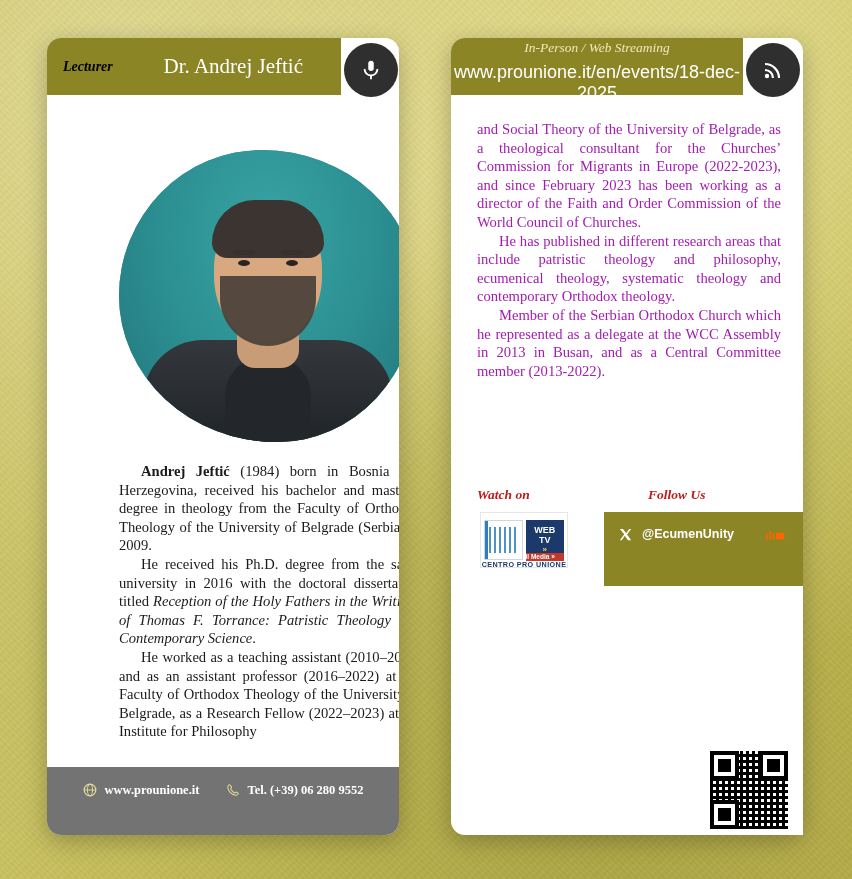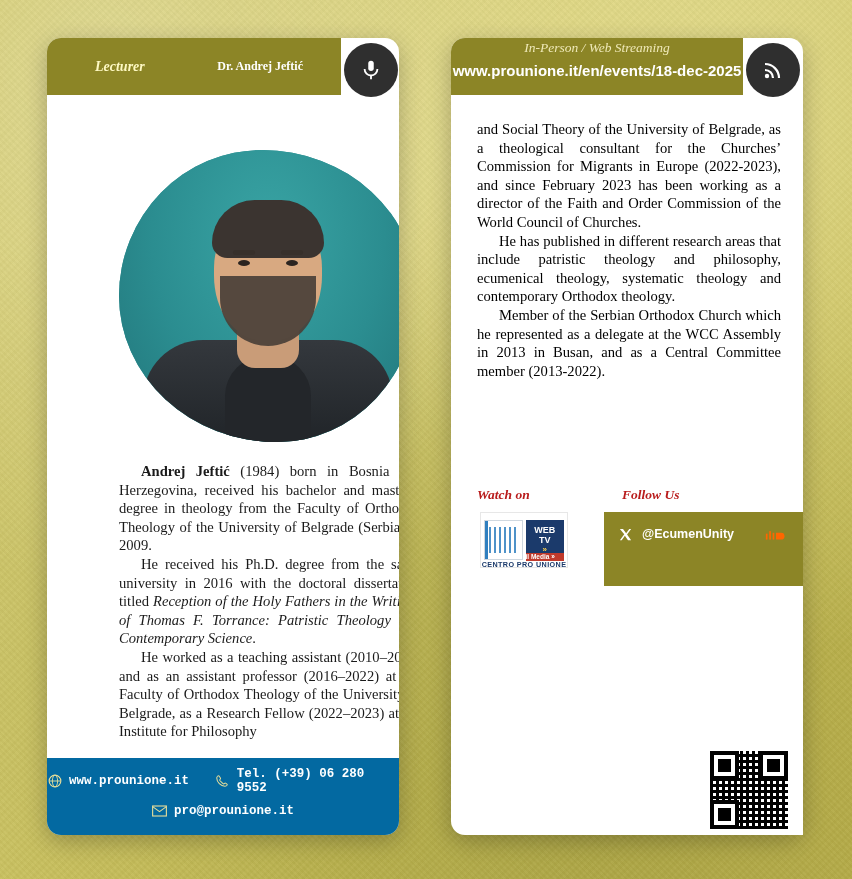--- a/index.html
+++ b/index.html
@@ -50,27 +50,26 @@
     display: flex;
     align-items: center;
     padding: 0 16px;
     box-sizing: border-box;
     color: #ffffff;
   }
   .lecturer-label {
     font-style: italic;
     font-weight: bold;
     font-size: 14px;
-    color: #fef9c3;
-    margin-left: 32px;
+    color: #000000;
   }
   .lecturer-name {
     margin-left: auto;
-    font-size: 12px;
-    font-weight: bold;
+    font-size: 21px;
+    font-weight: normal;
     color: #ffffff;
     padding-right: 22px;
   }
   .round-icon-btn {
     position: absolute;
     width: 54px; height: 54px;
     border-radius: 50%;
     background: #2f2f2f;
     display: flex; align-items: center; justify-content: center;
     color: #fff;
@@ -175,25 +174,25 @@
     text-align: justify;
   }
   .bio p { margin: 0; text-indent: 22px; }
   .bio b { font-weight: bold; }
   .bio i { font-style: italic; }
 
   
   .left-footer {
     position: absolute;
     left: 0; bottom: 0;
-    width: 100%; height: 77px;
-    background: #0369a1;
+    width: 100%; height: 68px;
+    background: #737373;
     color: #ffffff;
     font-size: 12.5px;
-    font-family: Liberation Mono, monospace;
+    font-family: Liberation Serif, serif;
   }
   .lf-row {
     display: flex;
     justify-content: center;
     align-items: center;
     gap: 26px;
     height: 30px;
   }
   .lf-row:first-child { padding-top: 8px; }
   .lf-item { display: flex; align-items: center; gap: 7px; font-weight: bold; }
@@ -214,52 +213,52 @@
     box-sizing: border-box;
     padding-top: 2px;
   }
   .event-mode {
     font-style: italic;
     font-size: 13.5px;
     color: #efe9b8;
     font-family: "Liberation Serif", serif;
   }
   .event-url {
-    font-size: 15px;
-    font-weight: bold;
+    font-size: 18px;
+    font-weight: normal;
     font-family: "Liberation Sans", sans-serif;
     margin-top: 6px;
     color: #ffffff;
   }
   #stream-btn { left: 746px; top: 43px; background: #2f2f2f; }
 
   
   .bio-right {
     position: absolute;
     left: 477px; top: 120px;
     width: 304px; height: 330px;
     overflow: hidden;
     font-size: 14.6px;
     line-height: 18.6px;
-    color: #000000;
+    color: #a21caf;
     text-align: justify;
   }
   .bio-right p { margin: 0; text-indent: 22px; }
   .bio-right p.first { text-indent: 0; }
 
   
   .watch-label, .follow-label {
     position: absolute;
     font-style: italic;
     font-weight: bold;
     font-size: 13.5px;
     color: #b91c1c;
   }
   .watch-label  { left: 477px; top: 487px; }
-  .follow-label { left: 622px; top: 487px; }
+  .follow-label { left: 648px; top: 487px; }
 
   .webtv-box {
     position: absolute;
     left: 480px; top: 512px;
     width: 88px; height: 56px;
     background: #ffffff;
     display: flex;
     align-items: center;
     gap: 3px;
     padding: 14px 3px;
@@ -426,31 +425,20 @@
       </span>
       <span class="lf-item">
         <span class="lf-ico">
           <svg width="14" height="14" viewBox="0 0 24 24">
               <path d="M6 3c-1 0-3 2-3 4 0 7 7 14 14 14 2 0 4-2 4-3 0-.5-3-2.5-3.5-2.5S15 17 14.5 17 8 11 8 10.5 9.5 8 9.5 7.5 7 3 6 3z" fill="none" stroke="#e3dc9a" stroke-width="1.8"></path>
             </svg>
         </span>
         <span>Tel. (+39) 06 280 9552</span>
       </span>
     </div>
-    <div class="lf-row">
-      <span class="lf-item">
-        <span class="lf-ico">
-          <svg width="15" height="12" viewBox="0 0 24 18">
-              <rect x="1" y="1" width="22" height="16" fill="none" stroke="#e3dc9a" stroke-width="1.8"></rect>
-              <path d="M1 2l11 8 11-8" fill="none" stroke="#e3dc9a" stroke-width="1.8"></path>
-            </svg>
-        </span>
-        <span>pro@prounione.it</span>
-      </span>
-    </div>
   </div>
 </div>
 
 <div class="round-icon-btn" id="mic-btn">
   <span>
     <svg width="22" height="22" viewBox="0 0 24 24">
         <rect x="9" y="2" width="6" height="11" rx="3" fill="#fff"></rect>
         <path d="M5 11a7 7 0 0 0 14 0" fill="none" stroke="#fff" stroke-width="2"></path>
         <line x1="12" y1="18" x2="12" y2="22" stroke="#fff" stroke-width="2"></line>
       </svg>

